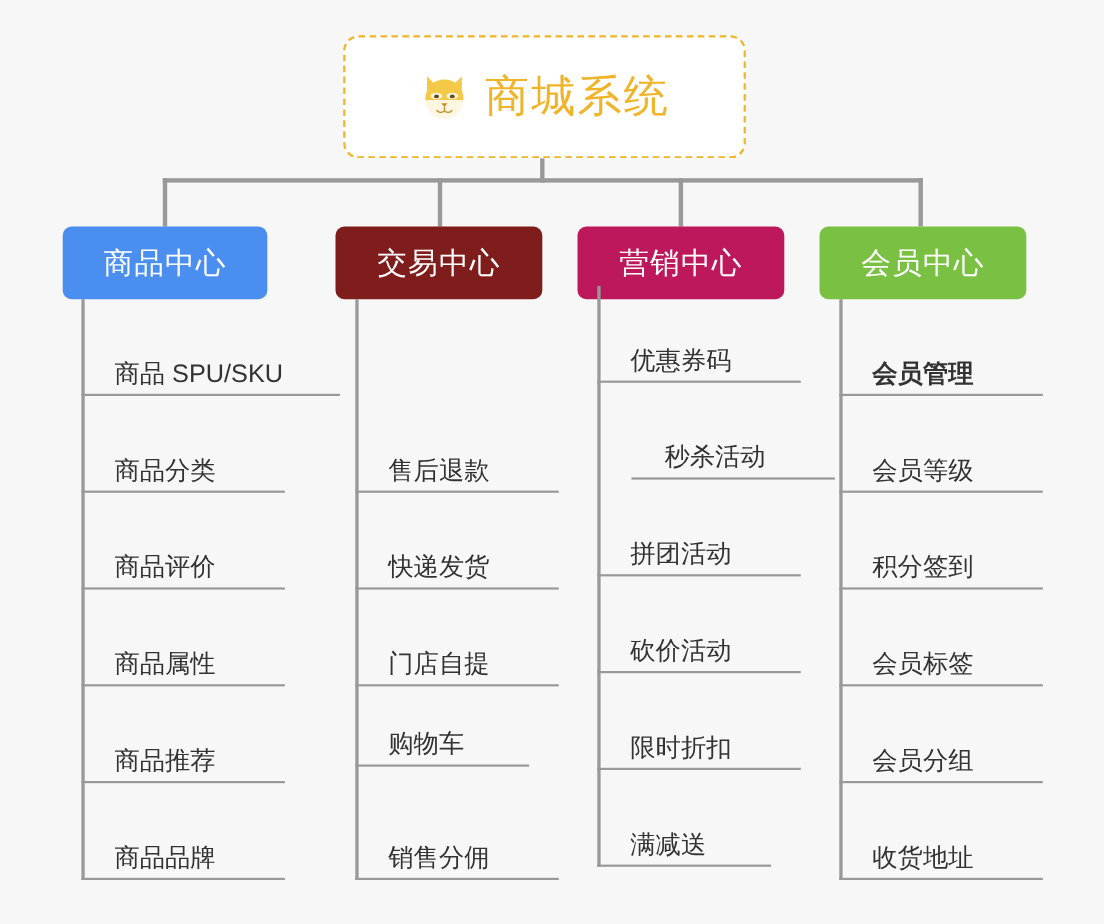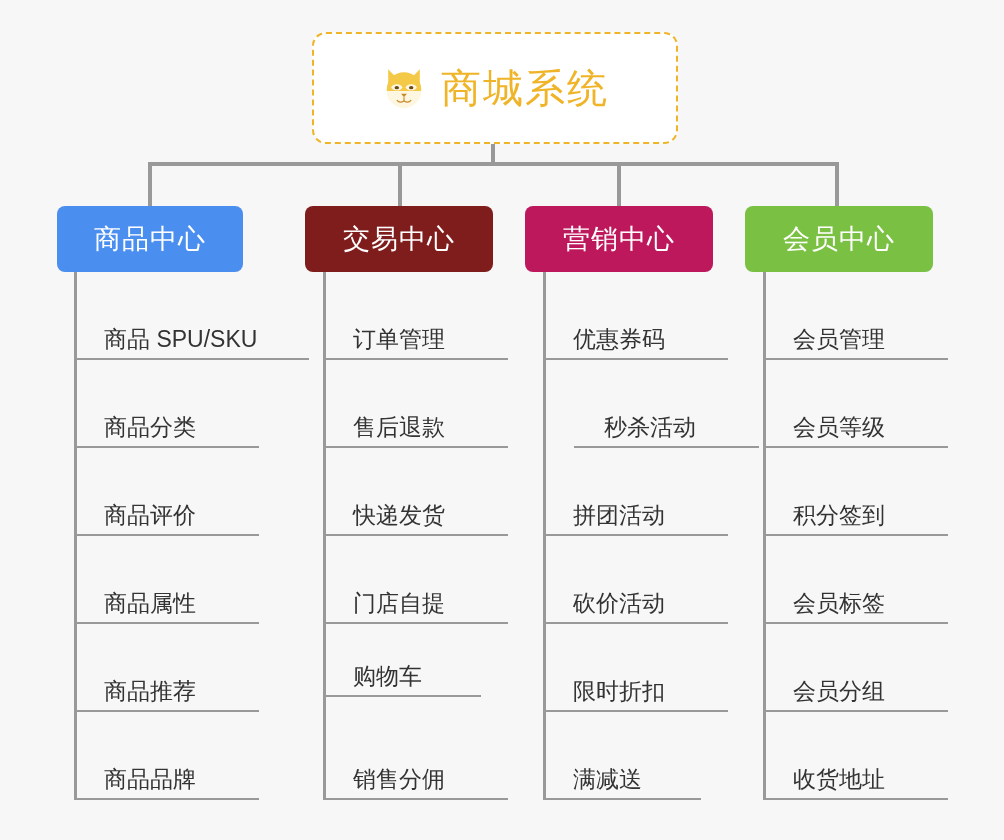--- a/index.html
+++ b/index.html
@@ -171,24 +171,20 @@
         <div class="leaf-item" style="top: 440px; width: 185px;">
           <div class="leaf-label">商品品牌</div>
           <div class="leaf-rule" style="width: 185px;"></div>
         </div>
       </div>
       <div class="cat-box" style="left: 305px; top: 206px; width: 188px; background: #7f1d1d;">
         <span>交易中心</span>
       </div>
       <div class="leaf-col" style="left: 323px; top: 272px; width: 260px; height: 528px;">
         <div class="leaf-spine" style="height: 528px;"></div>
-        <div class="leaf-item" style="top: 0px; width: 185px;">
-          <div class="leaf-label">订单管理</div>
-          <div class="leaf-rule" style="width: 185px;"></div>
-        </div>
         <div class="leaf-item" style="top: 176px; width: 185px;">
           <div class="leaf-label">快递发货</div>
           <div class="leaf-rule" style="width: 185px;"></div>
         </div>
         <div class="leaf-item" style="top: 88px; width: 185px;">
           <div class="leaf-label">售后退款</div>
           <div class="leaf-rule" style="width: 185px;"></div>
         </div>
         <div class="leaf-item" style="top: 264px; width: 185px;">
           <div class="leaf-label">门店自提</div>
@@ -199,21 +195,21 @@
           <div class="leaf-rule" style="width: 158px;"></div>
         </div>
         <div class="leaf-item" style="top: 440px; width: 185px;">
           <div class="leaf-label">销售分佣</div>
           <div class="leaf-rule" style="width: 185px;"></div>
         </div>
       </div>
       <div class="cat-box" style="left: 525px; top: 206px; width: 188px; background: #be185d;">
         <span>营销中心</span>
       </div>
-      <div class="leaf-col" style="left: 543px; top: 272px; width: 260px; height: 528px; padding-left: 12px;">
+      <div class="leaf-col" style="left: 543px; top: 260px; width: 260px; height: 528px; padding-left: 12px;">
         <div class="leaf-spine" style="height: 528px;"></div>
         <div class="leaf-item" style="top: 0px; width: 185px;">
           <div class="leaf-label">优惠券码</div>
           <div class="leaf-rule" style="width: 185px;"></div>
         </div>
         <div class="leaf-item" style="top: 88px; width: 185px; margin-left: 31px;">
           <div class="leaf-label">秒杀活动</div>
           <div class="leaf-rule" style="width: 185px;"></div>
         </div>
         <div class="leaf-item" style="top: 176px; width: 185px;">
@@ -231,21 +227,21 @@
         <div class="leaf-item" style="top: 440px; width: 158px;">
           <div class="leaf-label">满减送</div>
           <div class="leaf-rule" style="width: 158px;"></div>
         </div>
       </div>
       <div class="cat-box" style="left: 745px; top: 206px; width: 188px; background: rgb(122, 193, 67);">
         <span>会员中心</span>
       </div>
       <div class="leaf-col" style="left: 763px; top: 272px; width: 260px; height: 528px;">
         <div class="leaf-spine" style="height: 528px;"></div>
-        <div class="leaf-item" style="top: 0px; width: 185px;">
+        <div class="leaf-item" style="top: 0px; width: 185px; font-weight: bold;">
           <div class="leaf-label">会员管理</div>
           <div class="leaf-rule" style="width: 185px;"></div>
         </div>
         <div class="leaf-item" style="top: 88px; width: 185px;">
           <div class="leaf-label">会员等级</div>
           <div class="leaf-rule" style="width: 185px;"></div>
         </div>
         <div class="leaf-item" style="top: 176px; width: 185px;">
           <div class="leaf-label">积分签到</div>
           <div class="leaf-rule" style="width: 185px;"></div>

